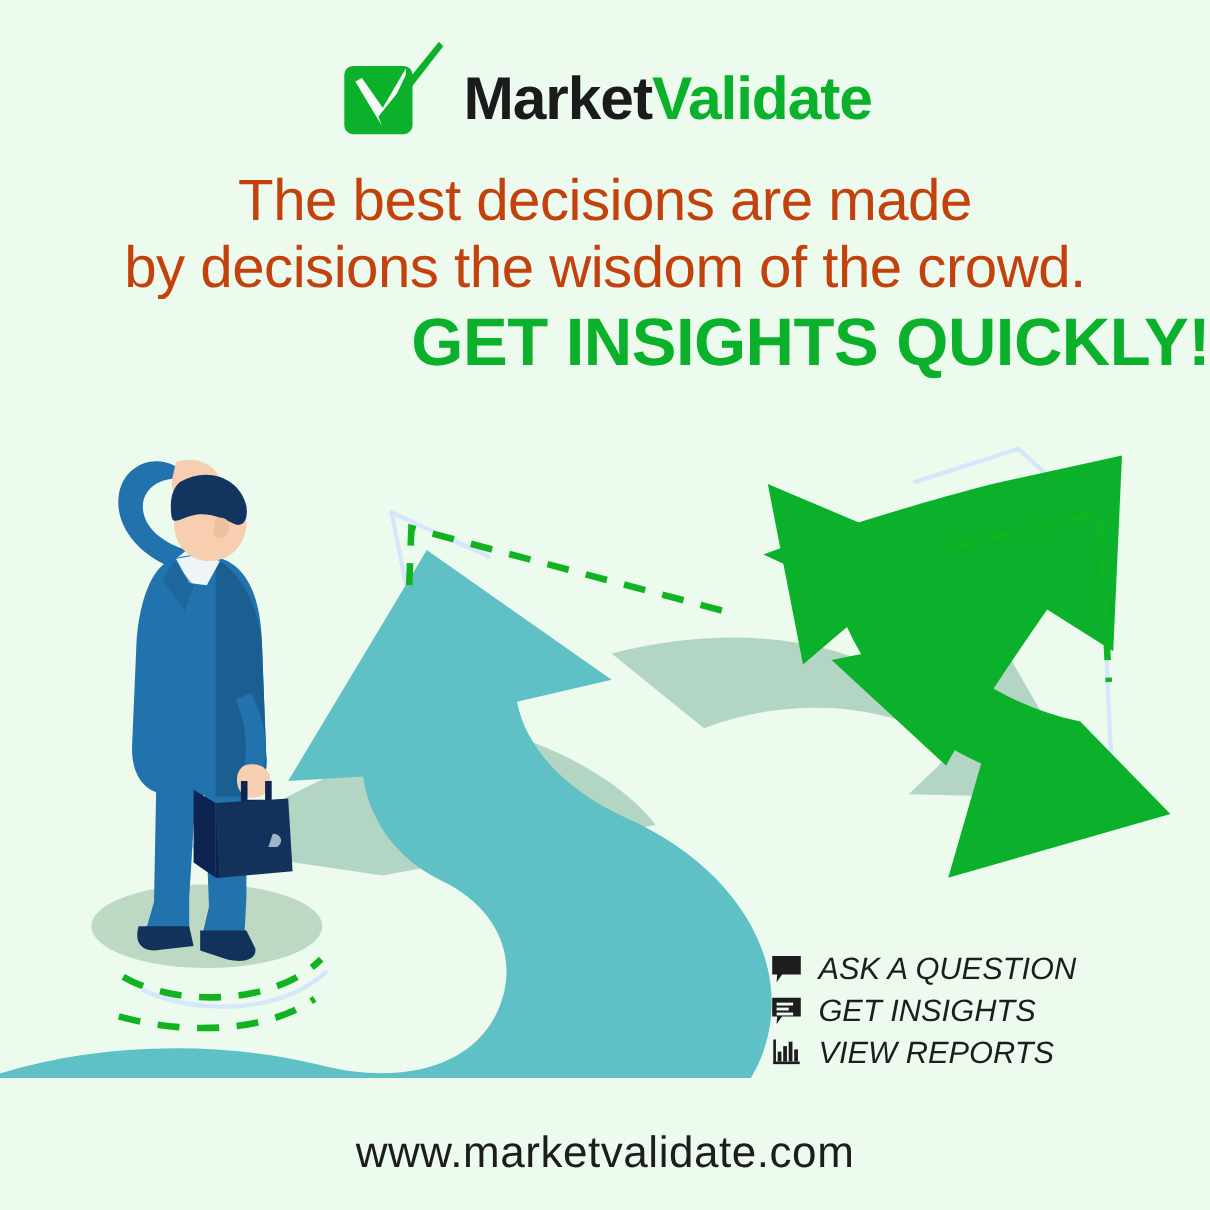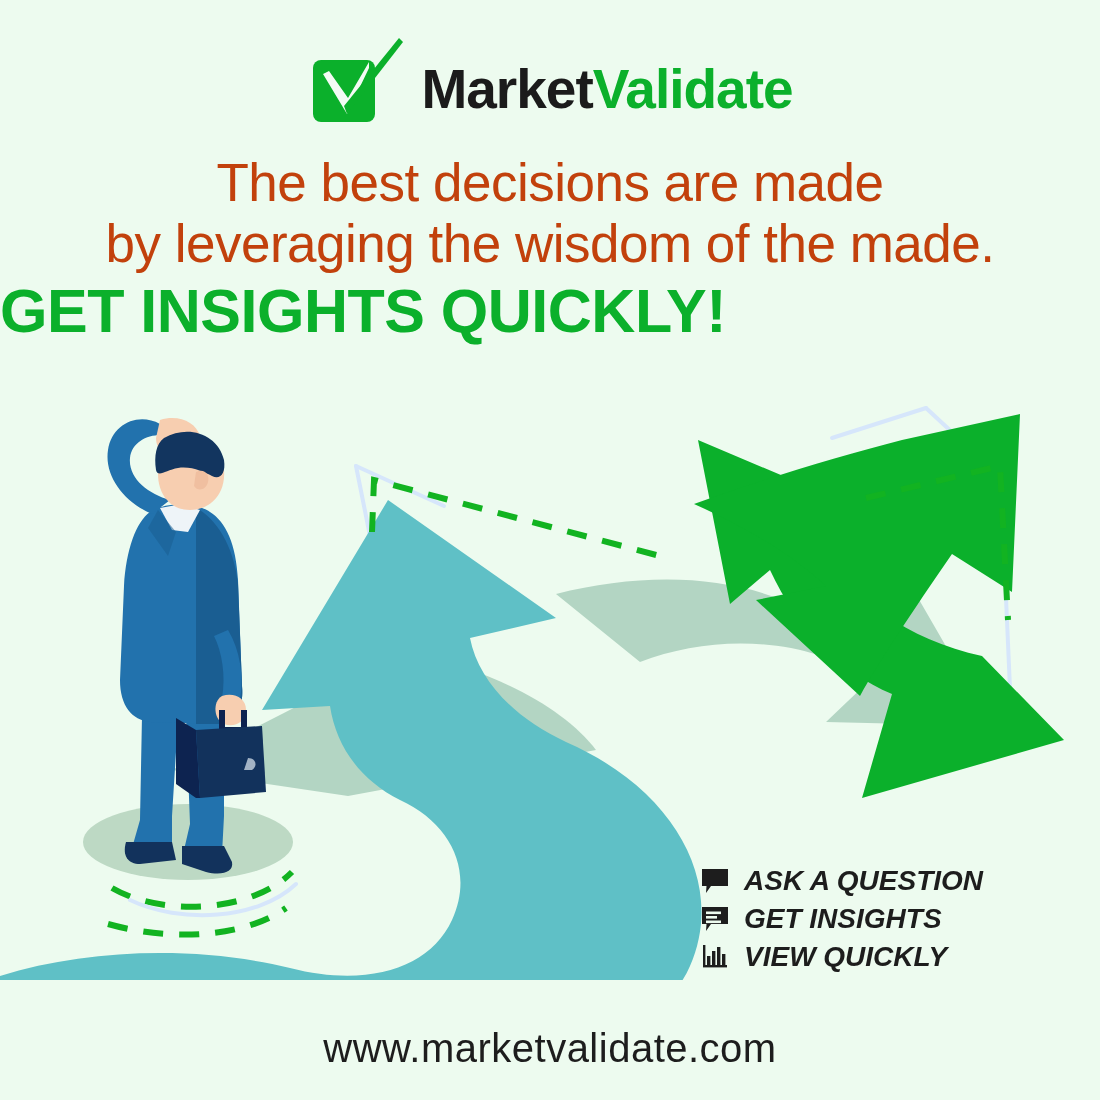--- a/index.html
+++ b/index.html
@@ -58,21 +58,21 @@
     line-height: 1.16;
     font-weight: 400;
     letter-spacing: -0.5px;
   }
   #headline .hl-line { display: block; }
   #subhead {
     position: absolute;
     top: 281px;
     left: 0;
     width: 1100px;
-    text-align: left;
+    text-align: right;
     color: #0bb02b;
     font-size: 61px;
     font-weight: bold;
     letter-spacing: -0.5px;
     line-height: 1;
   }
 
   
   #illustration {
     position: absolute;
@@ -99,21 +99,21 @@
   .feature-icon {
     width: 30px;
     height: 28px;
     flex: none;
     display: flex;
     align-items: center;
     justify-content: center;
   }
   .feature-label {
     font-size: 28px;
-    font-weight: bold;
+    font-weight: normal;
     font-style: italic;
     color: #1d1d1d;
     letter-spacing: 0px;
     white-space: nowrap;
   }
 
   
   #website {
     position: absolute;
     top: 1026px;
@@ -139,21 +139,21 @@
         <path d="M40 76 L96 4 L92 0 L37 68 Z" fill="#0bb02b"></path>
       </svg>
     </div>
     <div id="logo-wordmark">
       <span class="wm-dark">Market</span><span class="wm-green">Validate</span>
     </div>
   </div>
 
   <div id="headline">
     <span class="hl-line">The best decisions are made</span>
-    <span class="hl-line">by leveraging the wisdom of the made.</span>
+    <span class="hl-line">by decisions the wisdom of the crowd.</span>
   </div>
 
   <div id="subhead">GET INSIGHTS QUICKLY!</div>
 
   <div id="illustration">
     <svg viewBox="0 0 1100 600" xmlns="http://www.w3.org/2000/svg">
 
       <g stroke="#d6e6fb" stroke-width="4" fill="none" stroke-linecap="round">
         <path d="M356 86 L444 126"></path>
         <path d="M356 86 L372 166"></path>
@@ -321,19 +321,19 @@
       <span class="feature-icon">
         <svg viewBox="0 0 30 28" width="30" height="28">
           <rect x="3" y="2" width="2.4" height="22" fill="#1d1d1d"></rect>
           <rect x="3" y="22" width="24" height="2.4" fill="#1d1d1d"></rect>
           <rect x="7" y="13" width="3.4" height="9" fill="#1d1d1d"></rect>
           <rect x="12" y="8" width="3.4" height="14" fill="#1d1d1d"></rect>
           <rect x="17" y="4" width="3.4" height="18" fill="#1d1d1d"></rect>
           <rect x="22" y="11" width="3.4" height="11" fill="#1d1d1d"></rect>
         </svg>
       </span>
-      <span class="feature-label">VIEW QUICKLY</span>
+      <span class="feature-label">VIEW REPORTS</span>
     </div>
   </div>
 
   <div id="website">www.marketvalidate.com</div>
 
 </div>
 
 </body></html>

